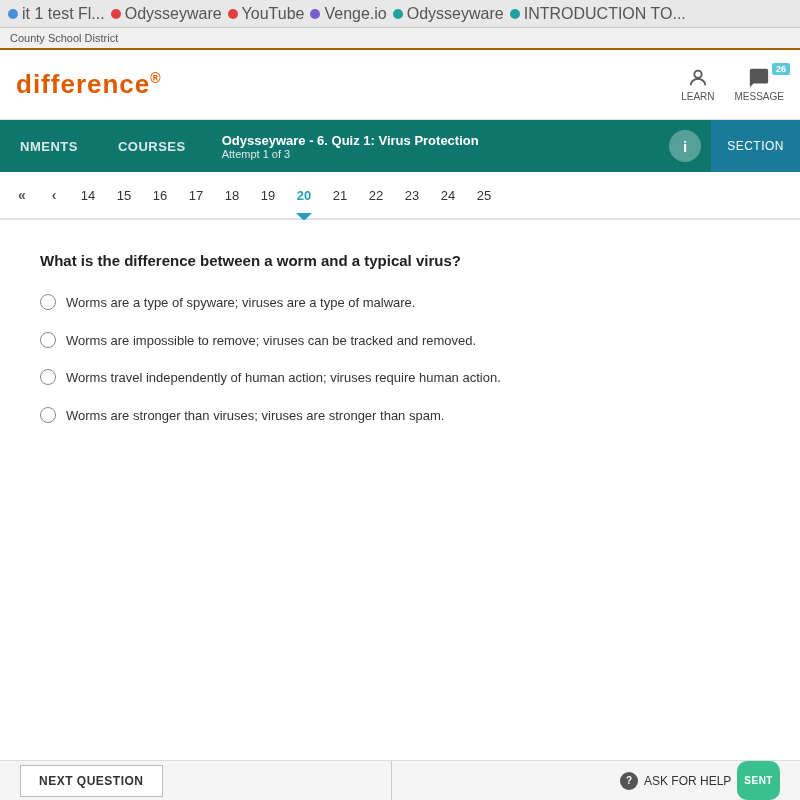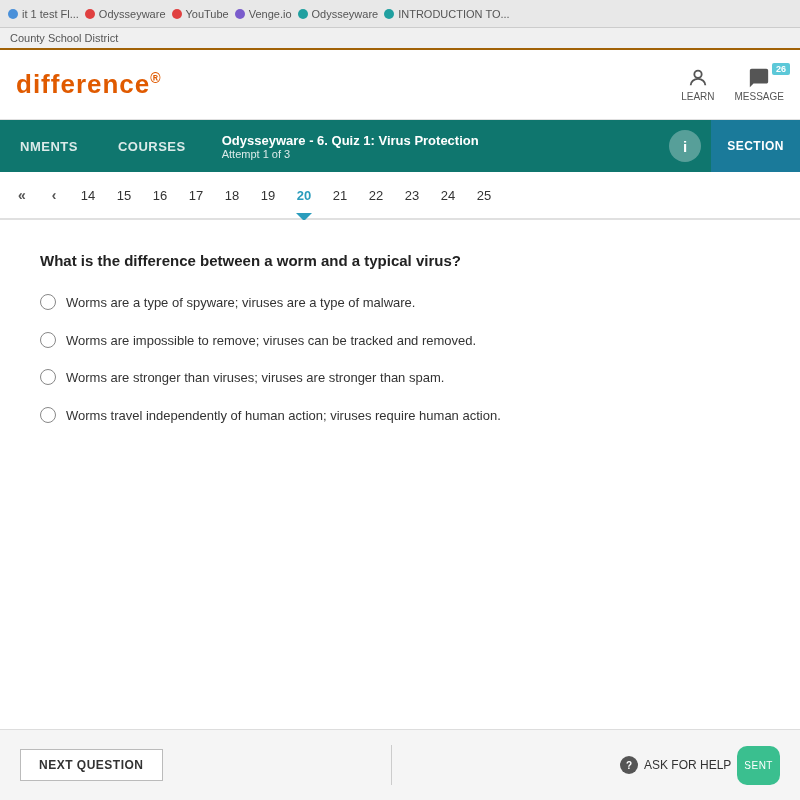--- a/index.html
+++ b/index.html
@@ -20,21 +20,21 @@
       padding: 0 8px;
       gap: 6px;
       font-size: 11px;
       color: #333;
       border-bottom: 1px solid #ccc;
     }
     .browser-tab {
       display: flex;
       align-items: center;
       gap: 4px;
-      font-size: 11px;
+      font-size: 16px;
       color: #555;
     }
     .browser-tab .dot {
       width: 10px;
       height: 10px;
       border-radius: 50%;
       display: inline-block;
     }
     .dot-blue { background: #4a90d9; }
     .dot-red { background: #e04040; }
@@ -155,21 +155,21 @@
       margin: 0 10px;
     }
     .section-btn {
       background: #1a7a9a;
       height: 100%;
       display: flex;
       align-items: center;
       padding: 0 16px;
       font-size: 12px;
       color: #fff;
-      font-weight: bold;
+      font-weight: normal;
       cursor: pointer;
       letter-spacing: 0.5px;
     }
 
     
     .pagination-bar {
       background: #fff;
       height: 48px;
       display: flex;
       align-items: center;
@@ -250,21 +250,21 @@
       background: #fff;
     }
     .option-text {
       font-size: 13px;
       color: #333;
       line-height: 1.5;
     }
 
     
     .footer {
-      height: 71px;
+      height: 40px;
       background: #f5f5f5;
       border-top: 1px solid #ddd;
       display: flex;
       align-items: center;
       justify-content: space-between;
       padding: 0 20px;
     }
     .next-btn {
       background: #fff;
       border: 1px solid #bbb;
@@ -295,21 +295,21 @@
       justify-content: center;
       font-size: 10px;
       font-weight: bold;
     }
     .sent-badge {
       background: #3abf8f;
       color: #fff;
       font-size: 10px;
       padding: 14px 7px;
       border-radius: 10px;
-      font-weight: normal;
+      font-weight: bold;
       letter-spacing: 0.5px;
     }
 
     
     .county-bar {
       background: #f0f0f0;
       height: 22px;
       display: flex;
       align-items: center;
       padding: 0 10px;
@@ -423,25 +423,25 @@
     <div class="answer-option">
       <div class="radio-circle"></div>
       <span class="option-text">Worms are a type of spyware; viruses are a type of malware.</span>
     </div>
     <div class="answer-option">
       <div class="radio-circle"></div>
       <span class="option-text">Worms are impossible to remove; viruses can be tracked and removed.</span>
     </div>
     <div class="answer-option">
       <div class="radio-circle"></div>
-      <span class="option-text">Worms are stronger than viruses; viruses are stronger than spam.</span>
+      <span class="option-text">Worms travel independently of human action; viruses require human action.</span>
     </div>
     <div class="answer-option">
       <div class="radio-circle"></div>
-      <span class="option-text">Worms travel independently of human action; viruses require human action.</span>
+      <span class="option-text">Worms are stronger than viruses; viruses are stronger than spam.</span>
     </div>
   </div>
 
   <div class="footer">
     <button class="next-btn">NEXT QUESTION</button>
     <div style="width:1px;height:40px;background:#ccc;"></div>
     <div class="ask-help">
       <div class="help-icon">?</div>
       <span>ASK FOR HELP</span>
       <span class="sent-badge">SENT</span>

